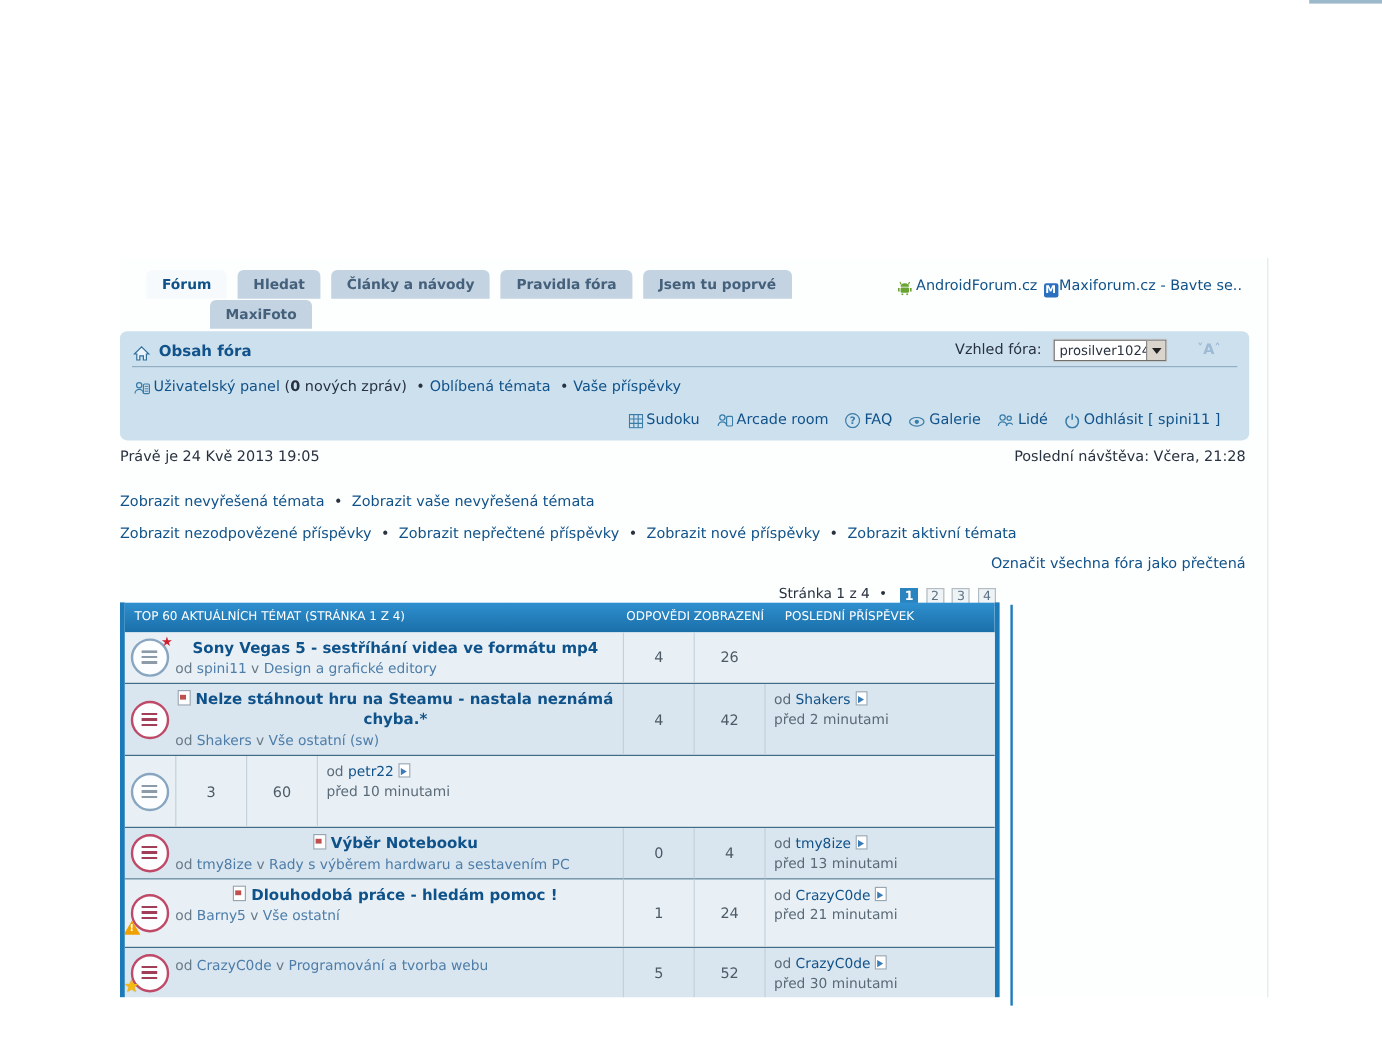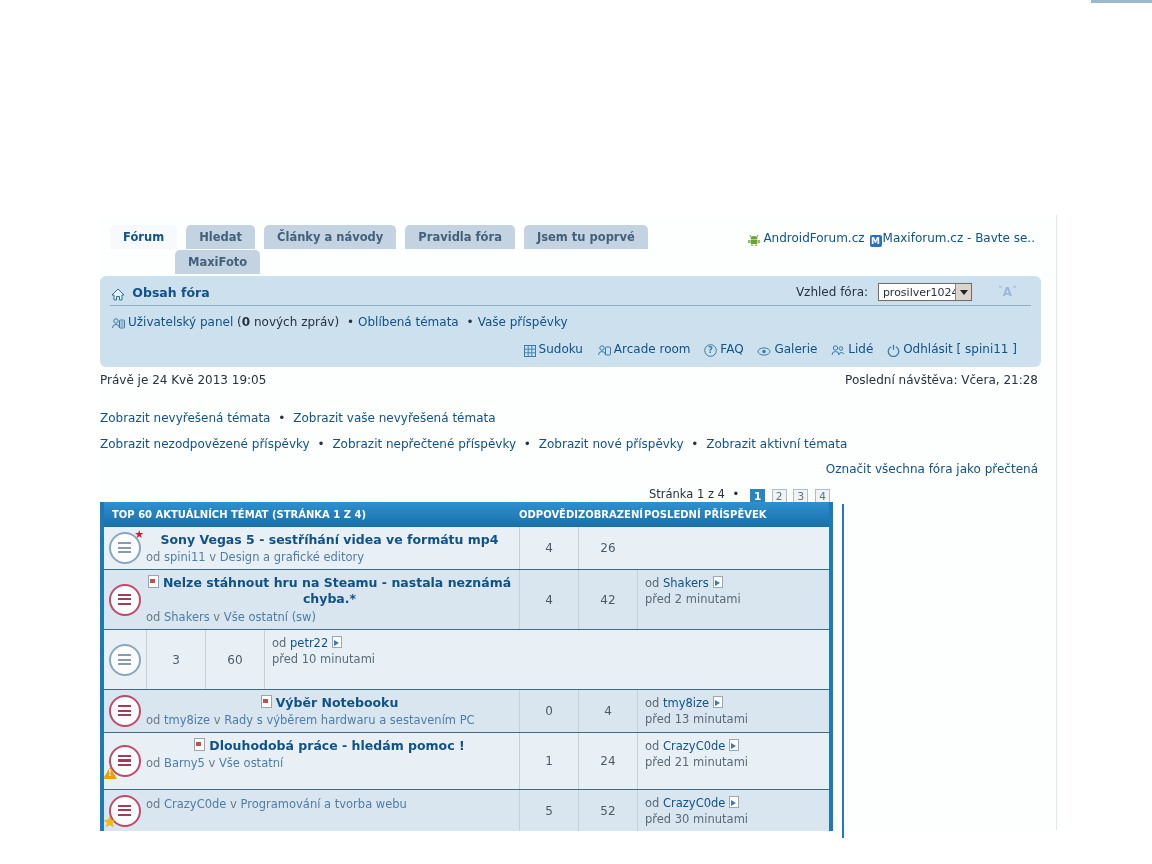--- a/index.html
+++ b/index.html
@@ -8,21 +8,21 @@
   .abs{position:absolute;}
 
   
   #topbar-sliver{left:1091px;top:0;width:61px;height:3px;background:#9cb8cb;}
 
   
   #wrapper{left:100px;top:215px;width:956px;height:616px;background:#fdfefe;border-right:1px solid #e2e8ec;}
 
   
   .tabs-row{position:absolute;display:flex;gap:9px;}
-  #tabs1{left:110px;top:225px;align-items:center;}
+  #tabs1{left:122px;top:225px;align-items:center;}
   #tabs2{left:175px;top:250px;}
   .tab{height:24px;line-height:24px;padding:0 13px;background:#c3d3e1;border-radius:5px 5px 0 0;
        font-size:11.5px;font-weight:bold;color:#44607b;cursor:pointer;white-space:nowrap;}
   .tab.active{background:#f7fafc;color:#0f5289;}
 
   
   #partner-links{top:231px;right:117px;font-size:12px;white-space:nowrap;}
   a.lnk{color:#105289;text-decoration:none;cursor:pointer;}
   .m-badge{display:inline-block;width:12px;height:12px;background:#2a6fc0;border-radius:2px;color:#fff;
            font-size:9px;font-weight:bold;line-height:12px;text-align:center;vertical-align:-2px;margin:0 1px 0 5px;}
@@ -56,25 +56,25 @@
 
   
   #pagination{top:487px;right:322px;font-size:11.5px;white-space:nowrap;}
   .pgbtn{display:inline-block;width:13px;height:13px;line-height:13px;text-align:center;font-size:10.5px;
          background:#eef3f6;border:1px solid #b4bdc4;color:#5c7184;margin-left:3px;cursor:pointer;vertical-align:-2px;}
   .pgbtn.active{background:#2a84c0;border-color:#2a84c0;color:#fff;font-weight:bold;}
 
   
   #topics{left:100px;top:502px;width:733px;height:329px;border-left:4px solid #1d7ab8;border-right:4px solid #1d7ab8;
           box-sizing:border-box;overflow:hidden;}
-  .t-head{display:flex;height:25px;background:linear-gradient(#2f90d0,#1a6fa8);color:#fff;font-weight:bold;
+  .t-head{display:flex;height:25px;background:linear-gradient(#2f90d0,#1a6fa8);color:#fff;font-weight:normal;
           font-size:10px;align-items:center;}
   .h-main{width:415px;padding-left:8px;box-sizing:border-box;}
   .h-rep,.h-view{width:59px;text-align:center;}
-  .h-last{width:192px;padding-left:7px;box-sizing:border-box;}
+  .h-last{width:192px;padding-left:17px;box-sizing:border-box;}
   .t-row{display:flex;box-sizing:border-box;border-bottom:1px solid #416b85;}
   .t-row.bg-a{background:#e8f0f6;} .t-row.bg-b{background:#d9e5ef;}
   .c-icon{width:42px;display:flex;align-items:center;justify-content:center;}
   .c-main{width:373px;padding:5px 6px 4px 0;box-sizing:border-box;}
   .c-rep,.c-view{width:59px;display:flex;align-items:center;justify-content:center;
           border-left:1px solid #c3d1dc;font-size:12px;color:#4d5a66;box-sizing:border-box;}
   .c-last{width:192px;border-left:1px solid #c3d1dc;padding:6px 4px 0 7px;font-size:11.5px;color:#5a6a77;
           box-sizing:border-box;line-height:1.35;}
   .t-title{font-size:12.5px;font-weight:bold;line-height:1.3;text-align:center;}
   .t-title a{color:#0f5289;}

